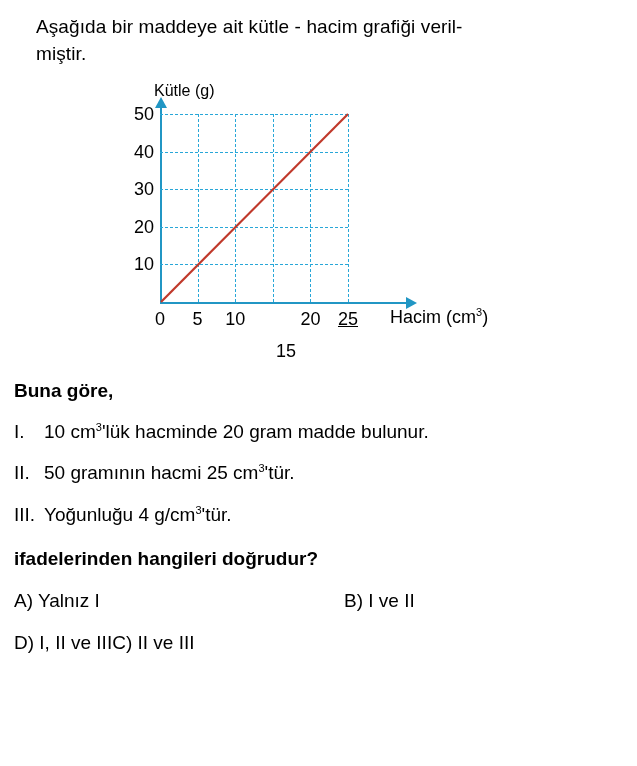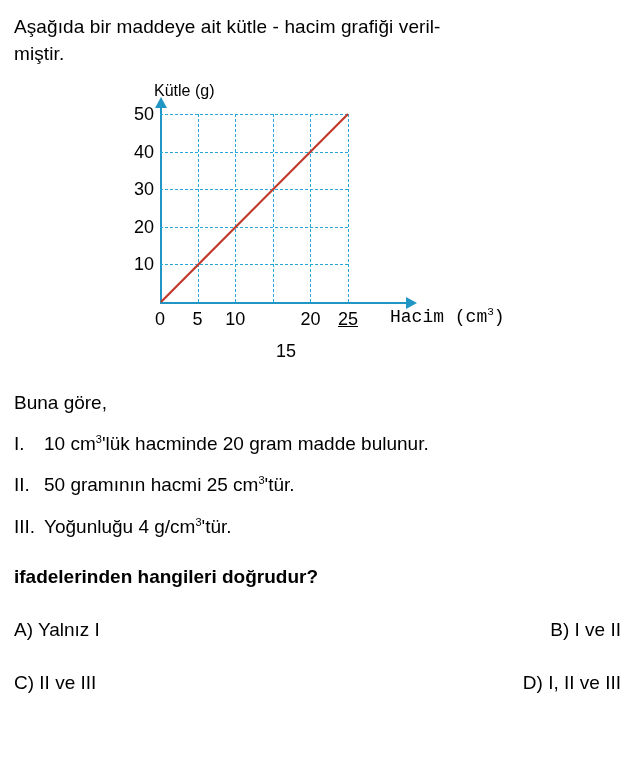--- a/index.html
+++ b/index.html
@@ -21,20 +21,21 @@
     height: 766px;
     box-sizing: border-box;
     padding: 14px 16px 0 14px;
   }
   .stem {
     font-size: 19px;
     line-height: 1.42;
     text-align: justify;
     text-justify: inter-word;
     letter-spacing: 0.1px;
+    margin-left: 22px;
   }
   .stem .line2 { display: block; }
 
   
   .chart-wrap {
     position: relative;
     height: 300px;
     margin-top: 10px;
   }
   .chart {
@@ -50,21 +51,20 @@
     top: 4px;
     font-size: 16px;
     white-space: nowrap;
   }
   .x-axis-title {
     position: absolute;
     left: 254px;
     top: 228px;
     font-size: 18px;
     white-space: nowrap;
-    font-family: Liberation Mono, monospace;
   }
   .x-axis-title sup {
     font-size: 11px;
     vertical-align: super;
   }
   .plot {
     position: absolute;
     left: 24px;
     top: 36px;
     width: 200px;
@@ -142,48 +142,47 @@
     left: 0;
     top: 0;
     width: 200px;
     height: 190px;
     overflow: visible;
   }
 
   
   .buna {
     font-size: 19px;
-    font-weight: normal;
-    margin-top: 14px;
+    font-weight: bold;
+    margin-top: 2px;
   }
   .item {
     font-size: 19px;
     margin-top: 19px;
     display: flex;
   }
   .item .num {
     width: 30px;
     flex: 0 0 30px;
   }
   .item .txt sup {
     font-size: 11px;
     vertical-align: super;
   }
   .question {
     font-size: 19px;
     font-weight: bold;
-    margin-top: 28px;
+    margin-top: 22px;
   }
   .options {
     margin-top: 16px;
   }
   .opt-row {
     display: flex;
-    margin-top: 31px;
-    justify-content: space-between;
+    margin-top: 20px;
   }
   .opt {
     font-size: 19px;
   }
   .opt.left { width: 330px; flex: 0 0 330px; }
 </style>
 </head>
 <body>
 
 <div class="page">
@@ -260,18 +259,18 @@
   </div>
 
   <div class="question">ifadelerinden hangileri doğrudur?</div>
 
   <div class="options">
     <div class="opt-row">
       <div class="opt left">A) Yalnız I</div>
       <div class="opt">B) I ve II</div>
     </div>
     <div class="opt-row">
+      <div class="opt">D) I, II ve III</div>
       <div class="opt left">C) II ve III</div>
-      <div class="opt">D) I, II ve III</div>
     </div>
   </div>
 
 </div>
 
 </body></html>

